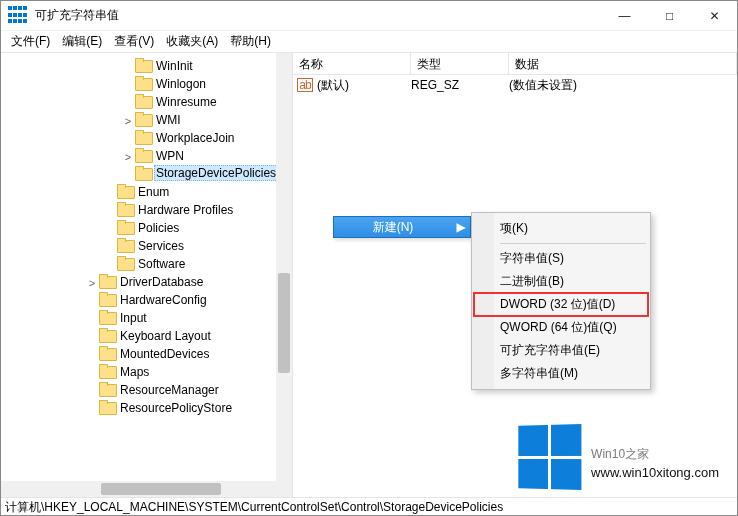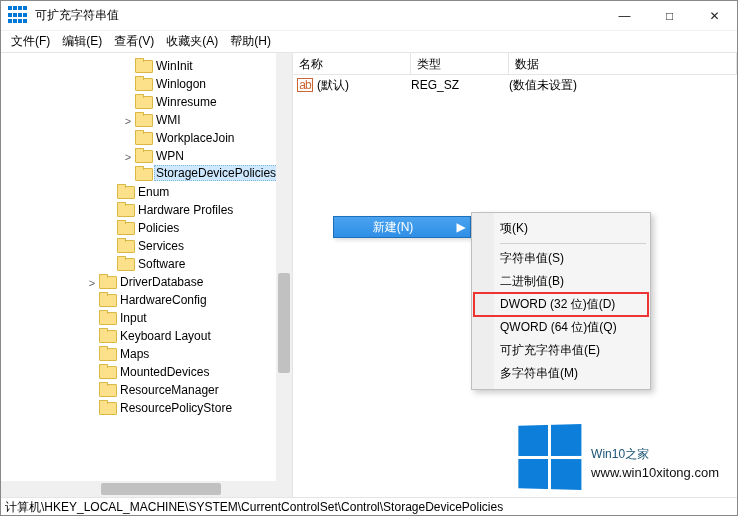--- a/index.html
+++ b/index.html
@@ -52,21 +52,21 @@
   .submenu .mi.hl { outline: 2px solid #e33; outline-offset: -1px; }
   .submenu .sep { height: 1px; background: #d0d0d0; margin: 3px 2px 3px 26px; }
   .submenu .leftbar { position:absolute; left:0; top:0; bottom:0; width:22px; background:#eee; }
   
   .statusbar { height: 18px; border-top: 1px solid #e5e5e5; padding: 1px 4px; white-space: nowrap; overflow: hidden; font-size: 12px; }
   
   .watermark { position: absolute; right: 18px; bottom: 26px; display: flex; align-items: center; gap: 10px; opacity: .95; }
   .watermark .winlogo { width: 64px; height: 64px; display: grid; grid-template: 1fr 1fr / 1fr 1fr; gap: 3px; transform: perspective(200px) rotateY(-10deg); }
   .watermark .winlogo span { background: #0078d7; }
   .watermark .txt { display:flex; flex-direction:column; }
-  .watermark .txt .big { font-size: 26px; color:#0c4a6e; }
+  .watermark .txt .big { font-size: 26px; color:#737373; }
   .watermark .txt .big b { font-weight: 400; }
   .watermark .txt .url { font-size: 13px; color:#000000; }
 </style>
 </head>
 <body>
 
 <div class="titlebar">
   <div class="logo">
     <span></span>
       <span></span>
@@ -177,26 +177,26 @@
           <span class="tree-label">Input</span>
         </div>
         <div class="tree-node" style="padding-left: 84px;">
           <span class="tree-expander"></span>
           <span class="tree-folder"></span>
           <span class="tree-label">Keyboard Layout</span>
         </div>
         <div class="tree-node" style="padding-left: 84px;">
           <span class="tree-expander"></span>
           <span class="tree-folder"></span>
+          <span class="tree-label">MountedDevices</span>
+        </div>
+        <div class="tree-node" style="padding-left: 84px;">
+          <span class="tree-expander"></span>
+          <span class="tree-folder"></span>
           <span class="tree-label">Maps</span>
-        </div>
-        <div class="tree-node" style="padding-left: 84px;">
-          <span class="tree-expander"></span>
-          <span class="tree-folder"></span>
-          <span class="tree-label">MountedDevices</span>
         </div>
         <div class="tree-node" style="padding-left: 84px;">
           <span class="tree-expander"></span>
           <span class="tree-folder"></span>
           <span class="tree-label">ResourceManager</span>
         </div>
         <div class="tree-node" style="padding-left: 84px;">
           <span class="tree-expander"></span>
           <span class="tree-folder"></span>
           <span class="tree-label">ResourcePolicyStore</span>

